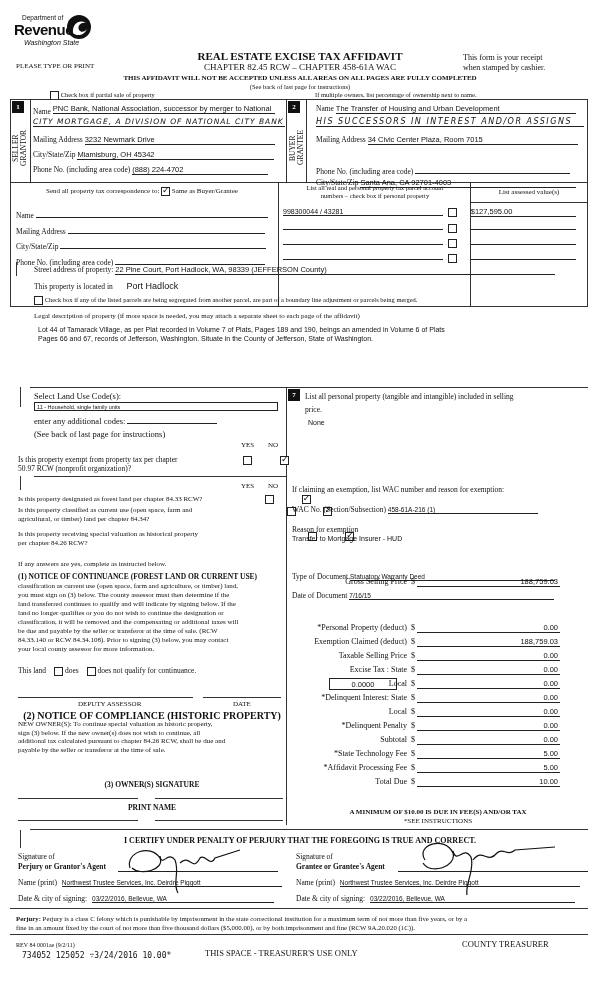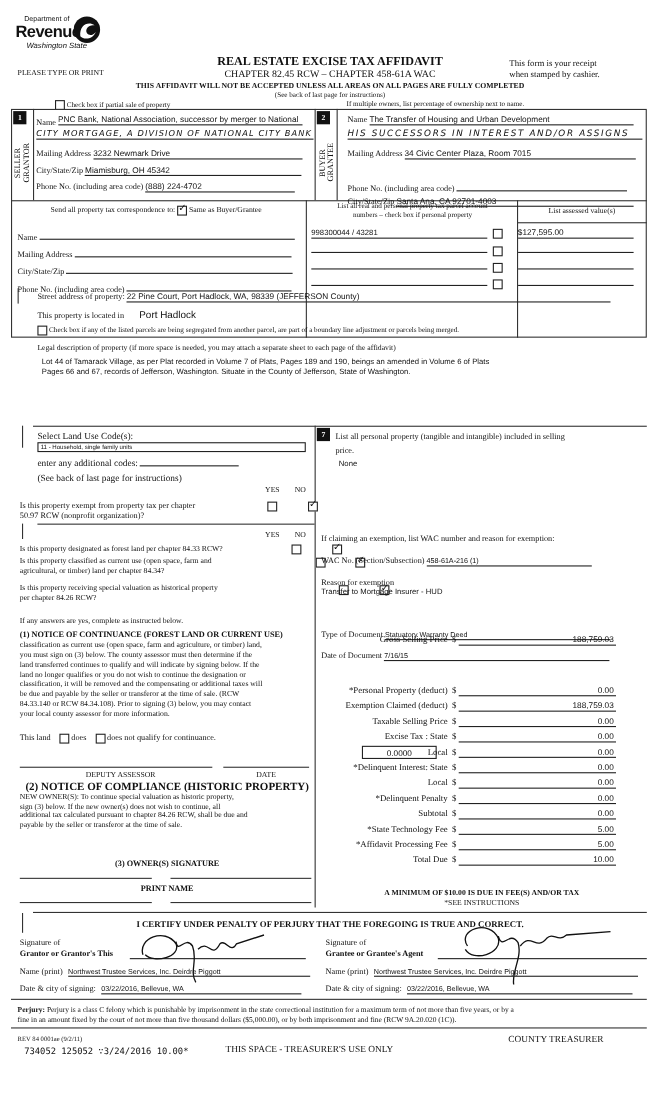--- a/index.html
+++ b/index.html
@@ -356,21 +356,21 @@
 <div class="abs bold center" style="left:288px;top:808px;width:300px;font-size:7px;">A MINIMUM OF $10.00 IS DUE IN FEE(S) AND/OR TAX</div>
 <div class="abs center" style="left:288px;top:817px;width:300px;font-size:7px;">*SEE INSTRUCTIONS</div>
 
 
 <div class="hr" style="left:30px;top:829px;width:558px;"></div>
 <div class="vr" style="left:20px;top:830px;height:18px;border-left-width:1px;"></div>
 <div class="abs bold center" style="left:60px;top:836px;width:480px;font-size:8px;">I CERTIFY UNDER PENALTY OF PERJURY THAT THE FOREGOING IS TRUE AND CORRECT.</div>
 
 <div class="abs" style="left:18px;top:852px;font-size:7.5px;line-height:10px;">
   <div>Signature of</div>
-  <div class="bold">Grantor or Grantor's This</div>
+  <div class="bold">Perjury or Grantor's Agent</div>
 </div>
 <div class="abs uline" style="left:118px;top:862px;width:160px;height:10px;"></div>
 <svg class="abs" style="left:120px;top:838px;" width="140" height="60" viewBox="0 0 140 60">
   <path d="M10 30 C5 15, 30 5, 40 20 C45 32, 20 38, 12 30 M40 18 C42 30, 48 12, 55 22 C60 35, 52 45, 58 55 M60 25 C70 15, 72 35, 80 20 C85 15, 90 30, 95 20 L120 12" stroke="#111" stroke-width="1.2" fill="none"></path>
 </svg>
 <div class="row" style="left:18px;top:878px;font-size:7.5px;">
   <span>Name (print)</span>
   <span class="fill uline" style="display:inline-block;width:220px;font-size:6.5px;margin-left:3px;">Northwest Trustee Services, Inc.   Deirdre Piggott</span>
 </div>
 <div class="row" style="left:18px;top:894px;font-size:7.5px;">

